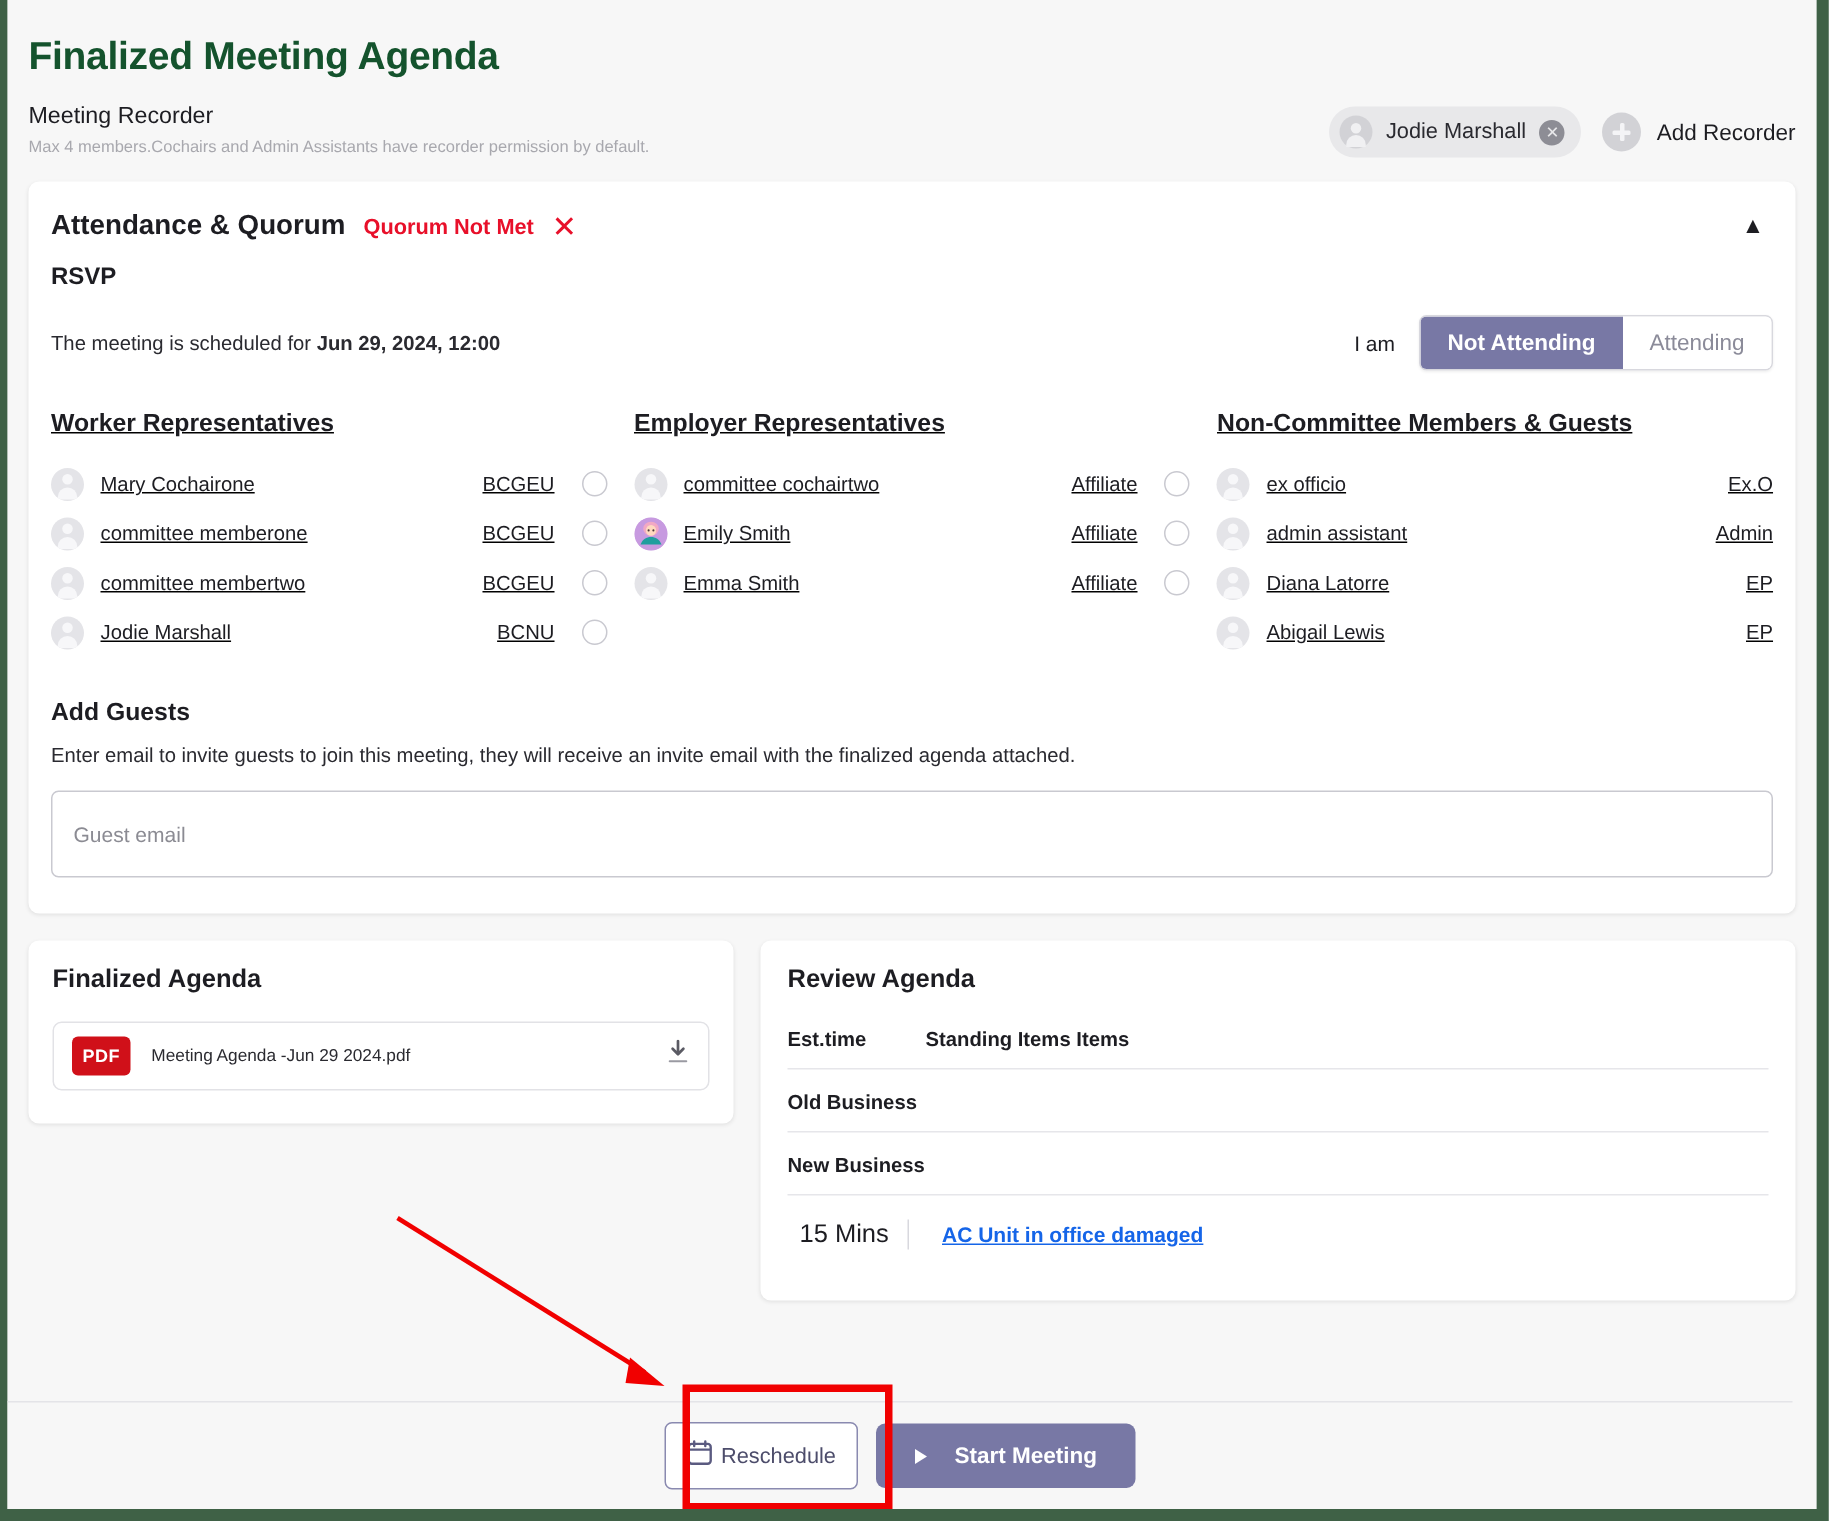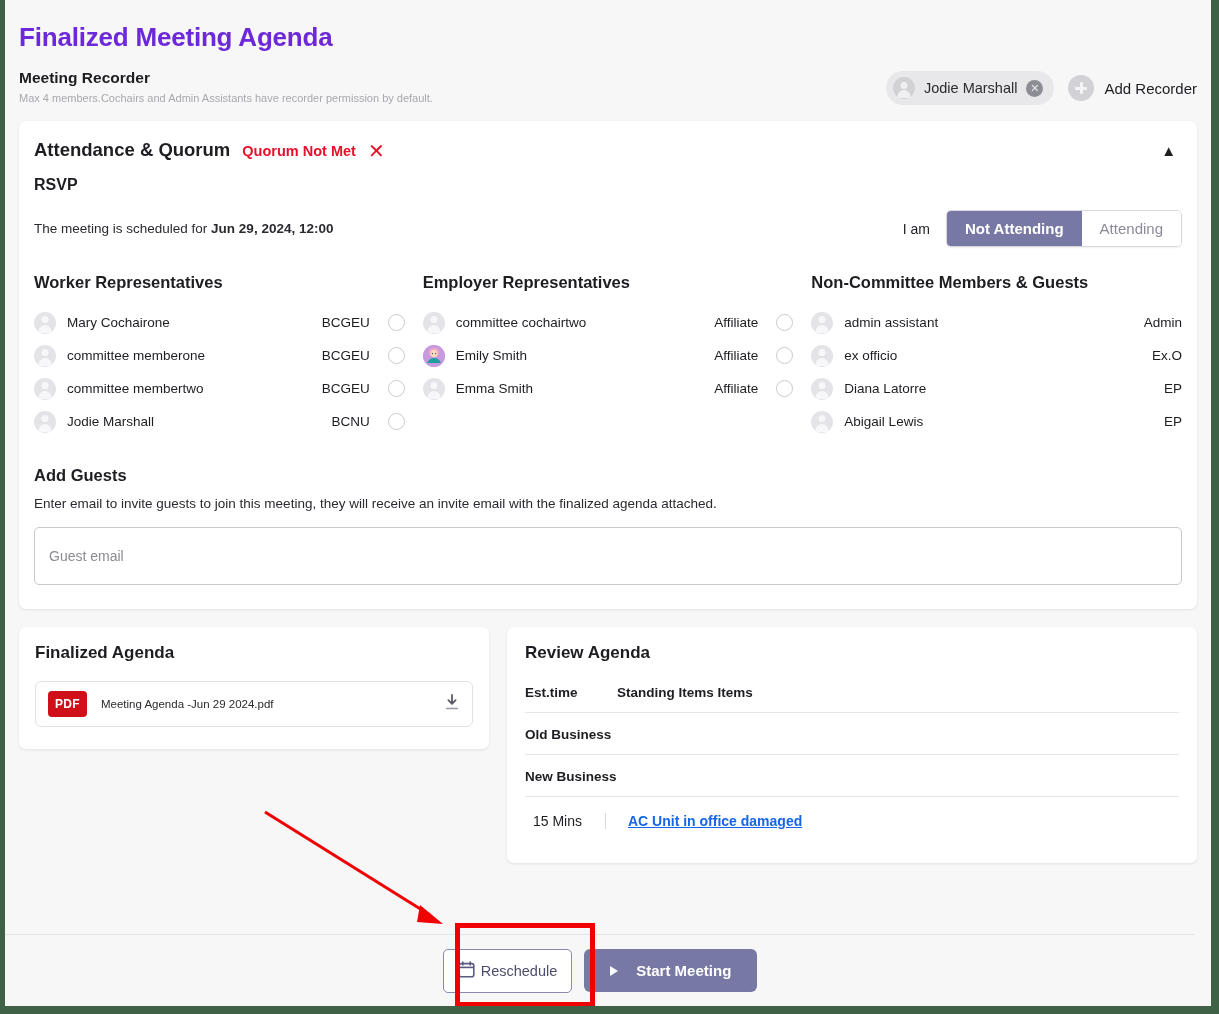--- a/index.html
+++ b/index.html
@@ -18,29 +18,29 @@
   }
   #page {
     position: relative;
     width: 100%; height: 100%;
     background: #f7f7f7;
     padding: 0 14px;
   }
 
   
   .page-title {
-    font-size: 26px; font-weight: bold; color: #6d28d9;
+    font-size: 26px; font-weight: bold; color: #14532d;
     padding-top: 22px; letter-spacing: -0.2px;
   }
   .recorder-row {
     display: flex; align-items: flex-start; justify-content: space-between;
     margin-top: 16px;
   }
   .recorder-left { padding-top: 0; }
-  .recorder-title { font-size: 15.5px; font-weight: bold; color: #1d1d22; }
+  .recorder-title { font-size: 15.5px; font-weight: normal; color: #1d1d22; }
   .recorder-sub { font-size: 11px; color: #a8a8ae; margin-top: 5px; }
   .recorder-right { display: flex; align-items: center; gap: 14px; padding-top: 2px;}
   .chip {
     display: flex; align-items: center; gap: 9px;
     background: #e8e8ea; border-radius: 20px;
     padding: 5px 11px 5px 7px; height: 34px;
   }
   .chip-avatar {
     width: 22px; height: 22px; border-radius: 50%;
     background: #d2d2d6; position: relative; flex: none;
@@ -98,21 +98,21 @@
   .seg {
     display:flex; border-radius:5px; overflow:hidden;
     border:1px solid #d8d8de; box-shadow:0 1px 2px rgba(0,0,0,.07);
   }
   .seg-btn {
     padding:9px 18px; font-size:15px; cursor:pointer; background:#fff; color:#8b8b99;
   }
   .seg-btn.on { background:#7878a5; color:#fff; font-weight:bold; }
 
   
-  .cols { display:flex; margin-top:26px; gap:0; }
+  .cols { display:flex; margin-top:26px; gap:0;text-decoration:underline; }
   .col { flex:1; padding-right:18px; }
   .col:last-child { padding-right:0; }
   .col-title { font-size:16.5px; font-weight:bold; color:#1d1d22; margin-bottom:14px; }
   .prow { display:flex; align-items:center; height:33px; }
   .av {
     width:22px; height:22px; border-radius:50%; background:#e4e4e8;
     position:relative; flex:none; overflow:hidden;
   }
   .av::before {
     content:""; position:absolute; left:50%; top:4.5px; transform:translateX(-50%);
@@ -170,21 +170,21 @@
   .th { font-size:13.5px; font-weight:bold; color:#1d1d22; }
   .th.time { width:66px; }
   .ra-row {
     border-top:1px solid #e6e6ea; padding:14px 0 12px 0;
     font-size:13.5px; font-weight:bold; color:#1d1d22;
   }
   .ra-item {
     border-top:1px solid #e6e6ea; display:flex; align-items:center;
     padding:16px 0 12px 0; gap:0;
   }
-  .ra-mins { width:80px; font-size:14px; color:#1d1d22; padding-left:8px; }
+  .ra-mins { width:80px; font-size:17px; color:#1d1d22; padding-left:8px; }
   .ra-sep { width:1px; align-self:stretch; background:#d8d8de; margin-right:22px; }
   .ra-link {
     font-size:14px; font-weight:bold; color:#1565e8; text-decoration:underline; cursor:pointer;
   }
 
   
   .footer {
     position:absolute; left:0; right:16px; bottom:0; height:72px;
     border-top:1px solid #e4e4e8; background:#f7f7f7;
     display:flex; align-items:center; justify-content:center; gap:12px;
@@ -317,27 +317,27 @@
                 <span class="av"></span>
                 <span class="pname">Emma Smith</span>
                 <span class="ptag">Affiliate</span>
                 <span class="radio"></span>
               </div>
             </div>
             <div class="col">
               <div class="col-title">Non-Committee Members &amp; Guests</div>
               <div class="prow">
                 <span class="av"></span>
+                <span class="pname">ex officio</span>
+                <span class="ptag right">Ex.O</span>
+              </div>
+              <div class="prow">
+                <span class="av"></span>
                 <span class="pname">admin assistant</span>
                 <span class="ptag right">Admin</span>
-              </div>
-              <div class="prow">
-                <span class="av"></span>
-                <span class="pname">ex officio</span>
-                <span class="ptag right">Ex.O</span>
               </div>
               <div class="prow">
                 <span class="av"></span>
                 <span class="pname">Diana Latorre</span>
                 <span class="ptag right">EP</span>
               </div>
               <div class="prow">
                 <span class="av"></span>
                 <span class="pname">Abigail Lewis</span>
                 <span class="ptag right">EP</span>

